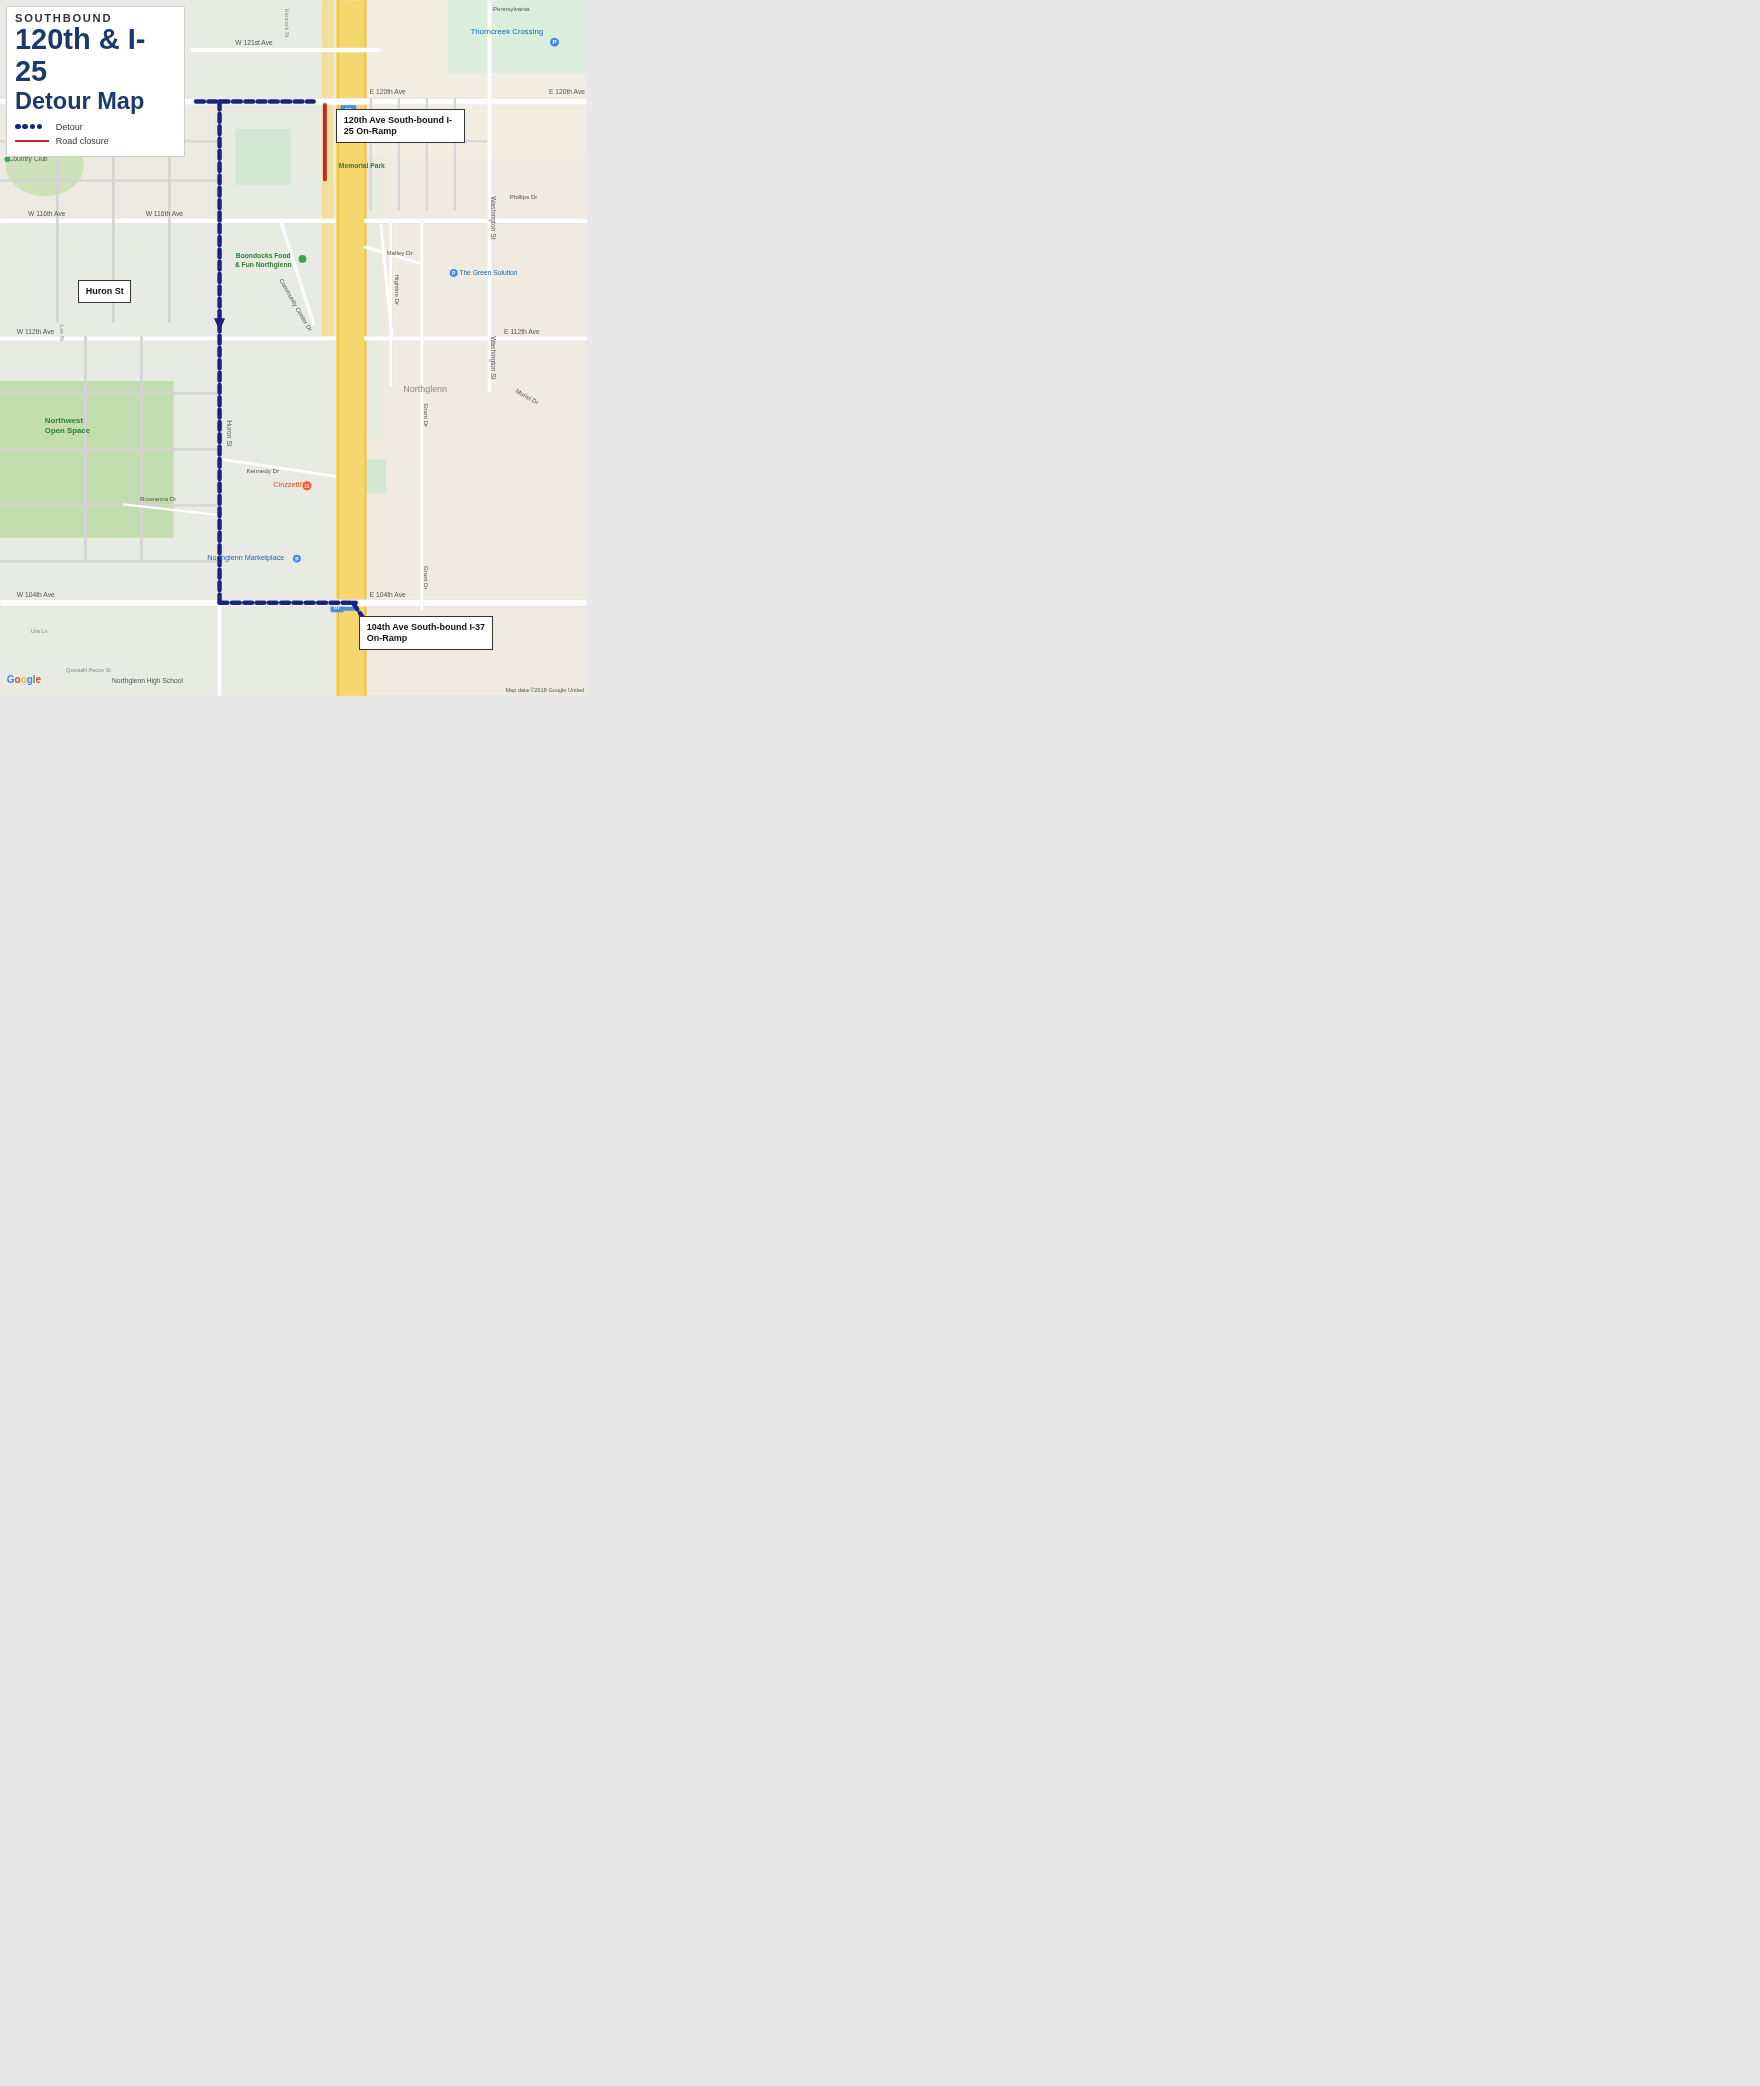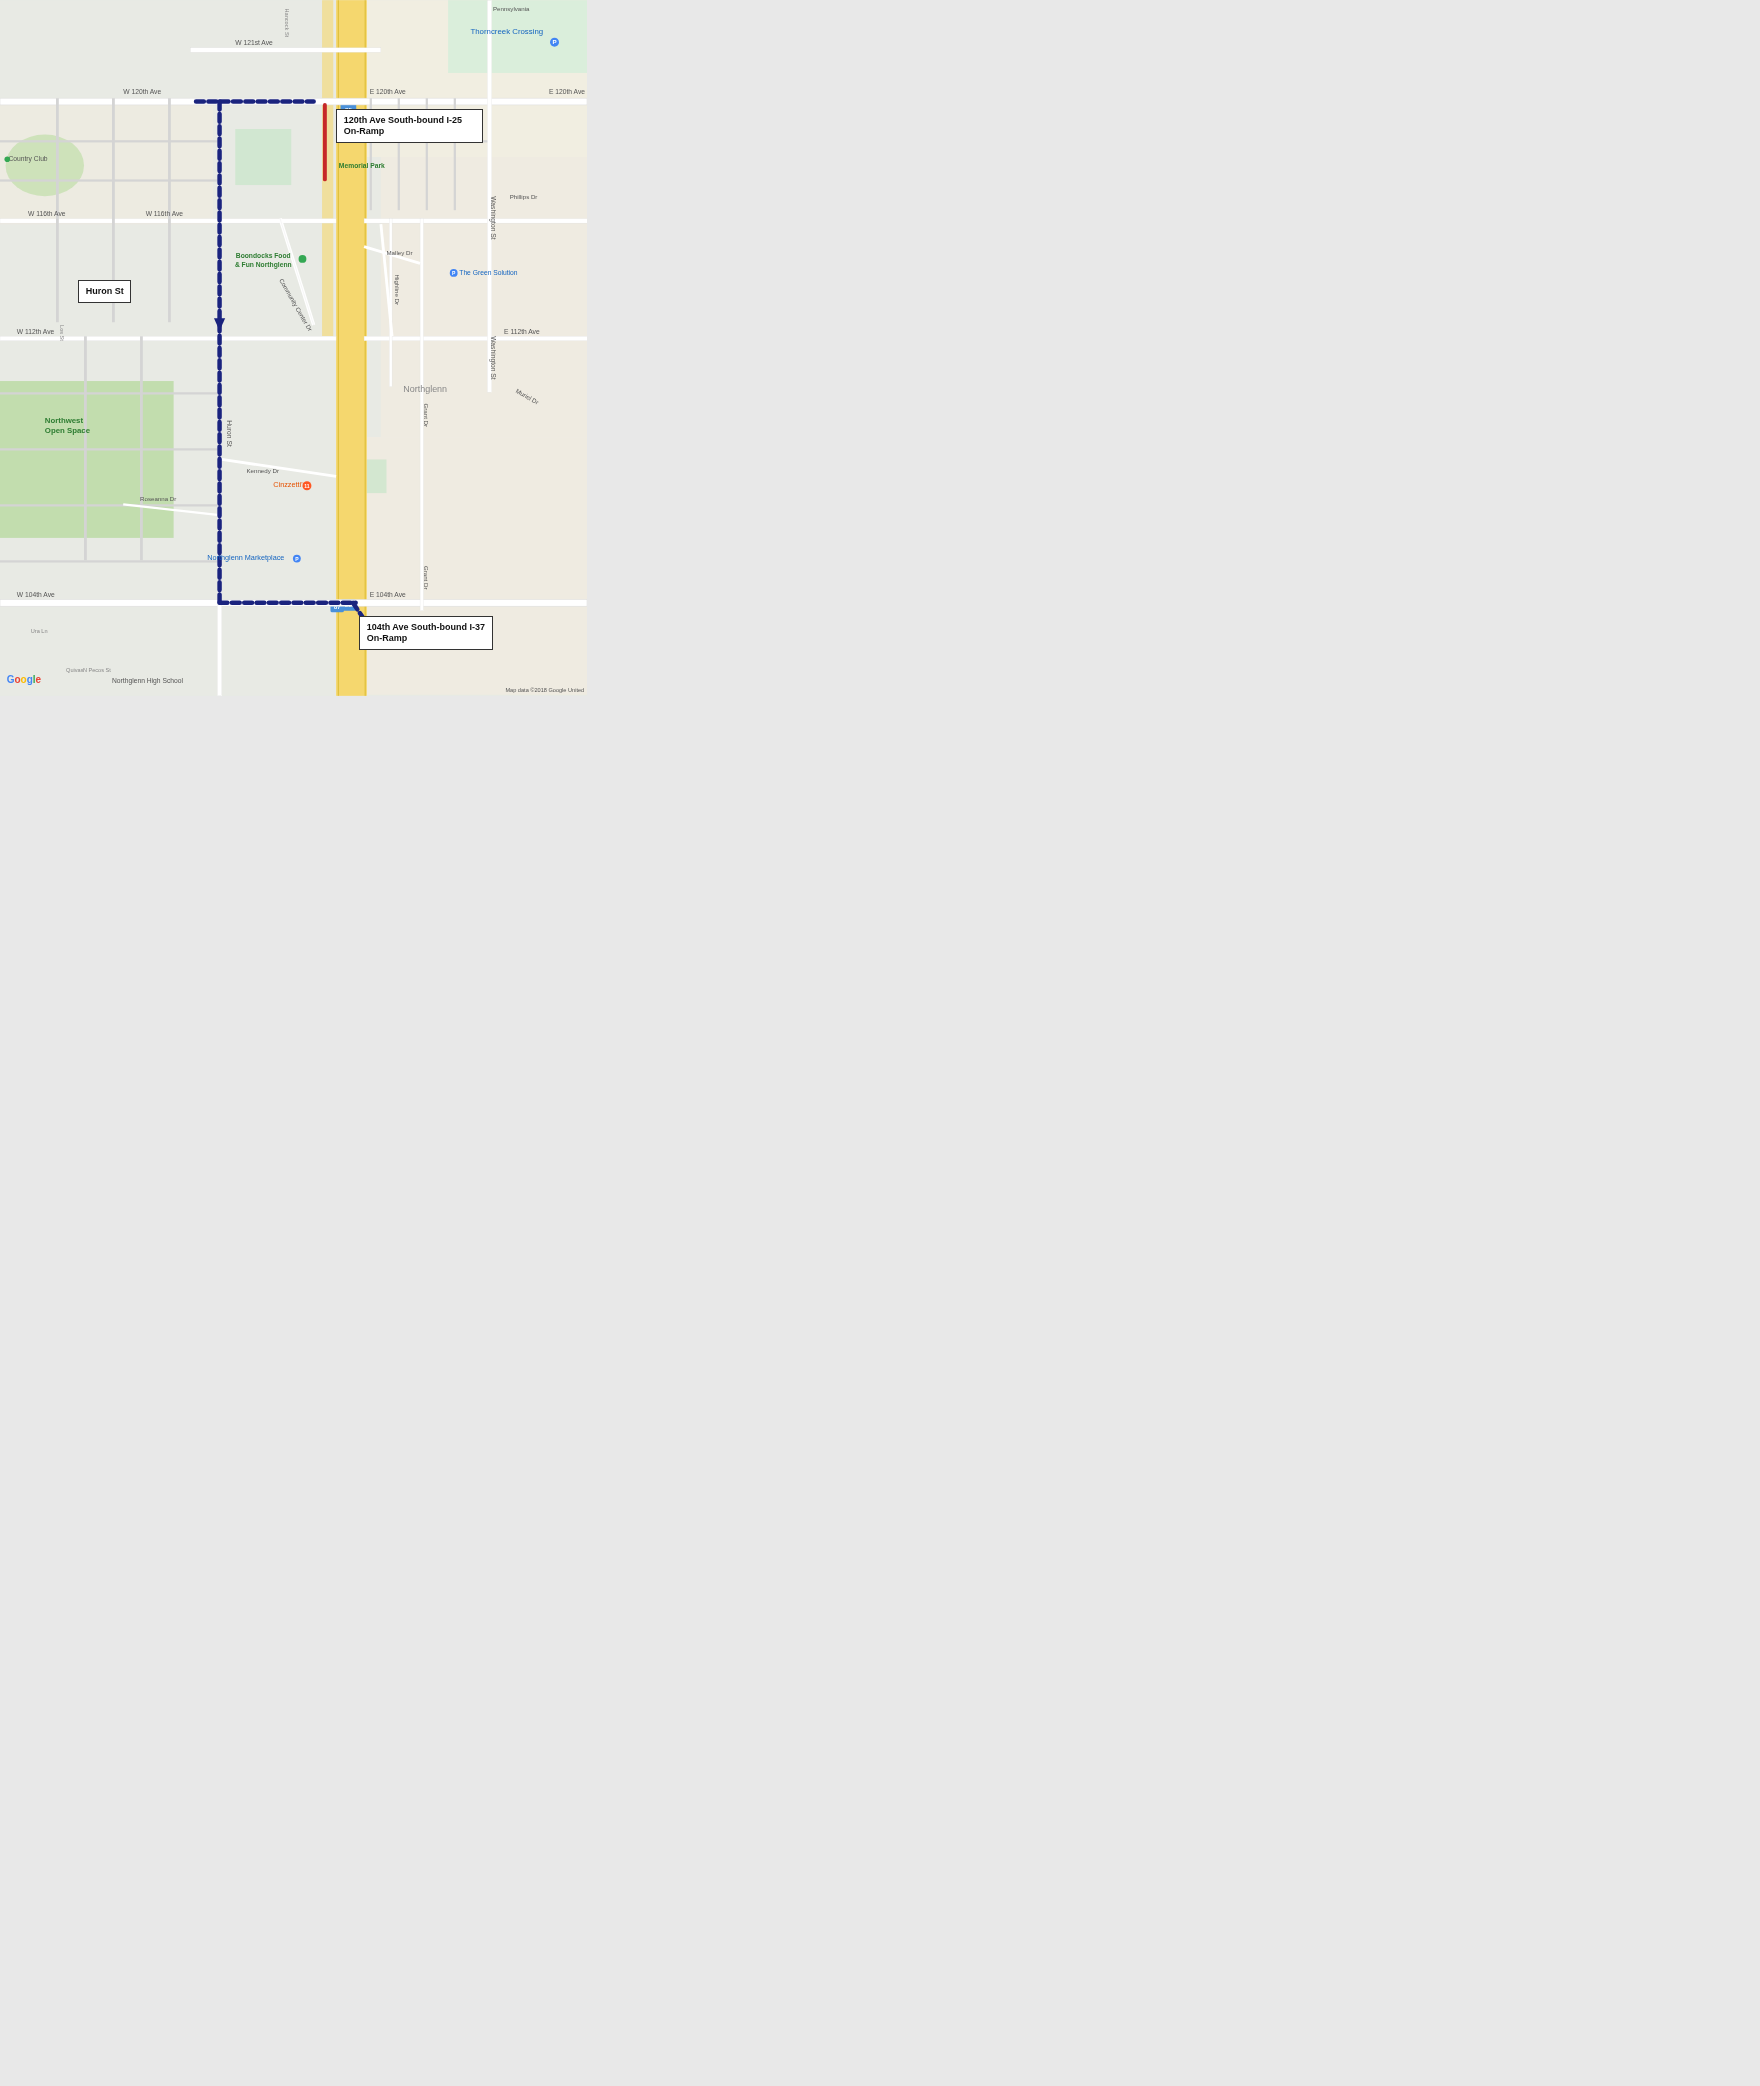--- a/index.html
+++ b/index.html
@@ -328,26 +328,47 @@
 
     <text x="148" y="1200" fill="#888" font-size="10" font-family="Arial">N Pecos St</text>
 
     <text x="118" y="1200" fill="#888" font-size="10" font-family="Arial">Quivas</text>
 
     <text x="55" y="1130" fill="#888" font-size="10" font-family="Arial">Ura Ln</text>
 
     <text x="508" y="15" fill="#888" font-size="10" font-family="Arial" transform="rotate(90, 508, 15)">Hancock St</text>
   </svg>
 
+  <div class="legend-box">
+    <div class="legend-title-sub">SOUTHBOUND</div>
+    <div class="legend-title-main">120th &amp; I-25</div>
+    <div class="legend-subtitle">Detour Map</div>
+
+    <div class="legend-items">
+      <div class="legend-item">
+        <div class="legend-dot-line">
+          <div class="legend-dot"></div>
+          <div class="legend-dot"></div>
+          <div class="legend-dot"></div>
+          <div class="legend-dot"></div>
+        </div>
+        <span>Detour</span>
+      </div>
+      <div class="legend-item">
+        <div class="legend-solid-line"></div>
+        <span>Road closure</span>
+      </div>
+    </div>
+  </div>
 
   <div class="callout-box" style="left: 78px; top: 280px;">
     <span>Huron St</span>
   </div>
 
-  <div class="callout-box" style="left: 336px; top: 109px; width: 147px;">
+  <div class="callout-box" style="left: 336px; top: 109px; width: 129px;">
     <span>120th Ave South-bound I-25 On-Ramp</span>
   </div>
 
   <div class="callout-box" style="left: 359px; top: 616px; width: 134px;">
     <span>104th Ave South-bound I-37  On-Ramp</span>
   </div>
 
   <div class="google-logo">
     <span>G</span><span>o</span><span>o</span><span>g</span><span>l</span><span>e</span>
   </div>

